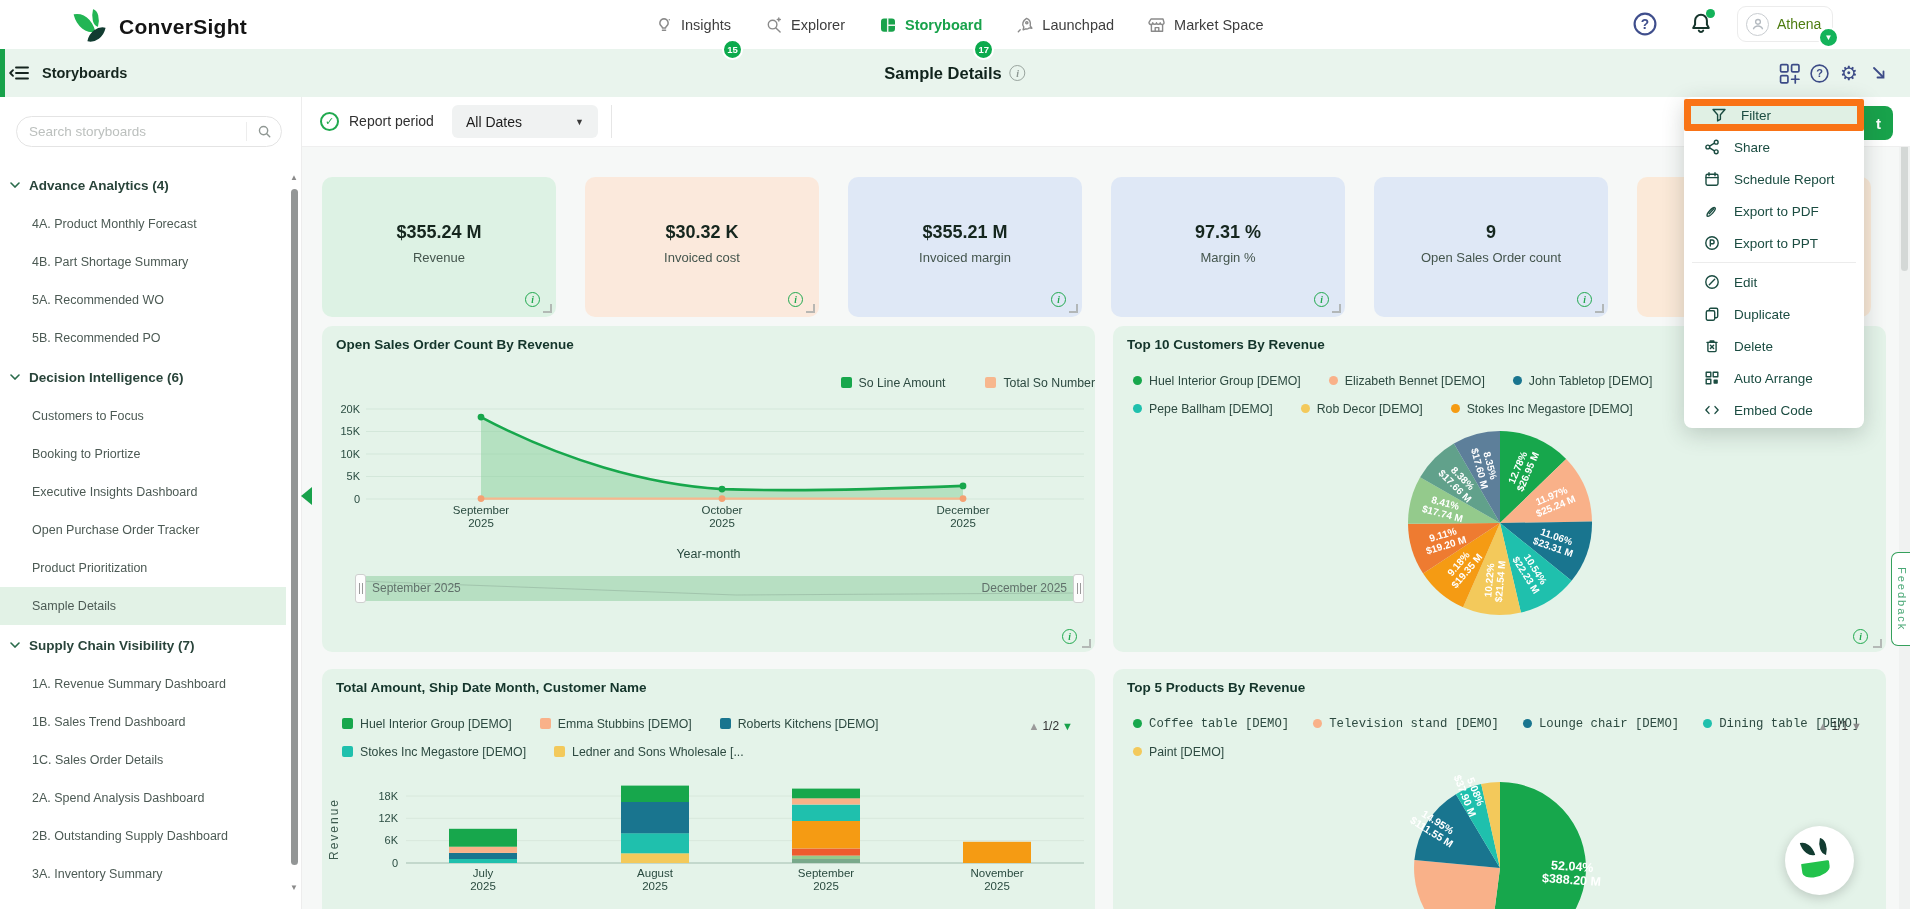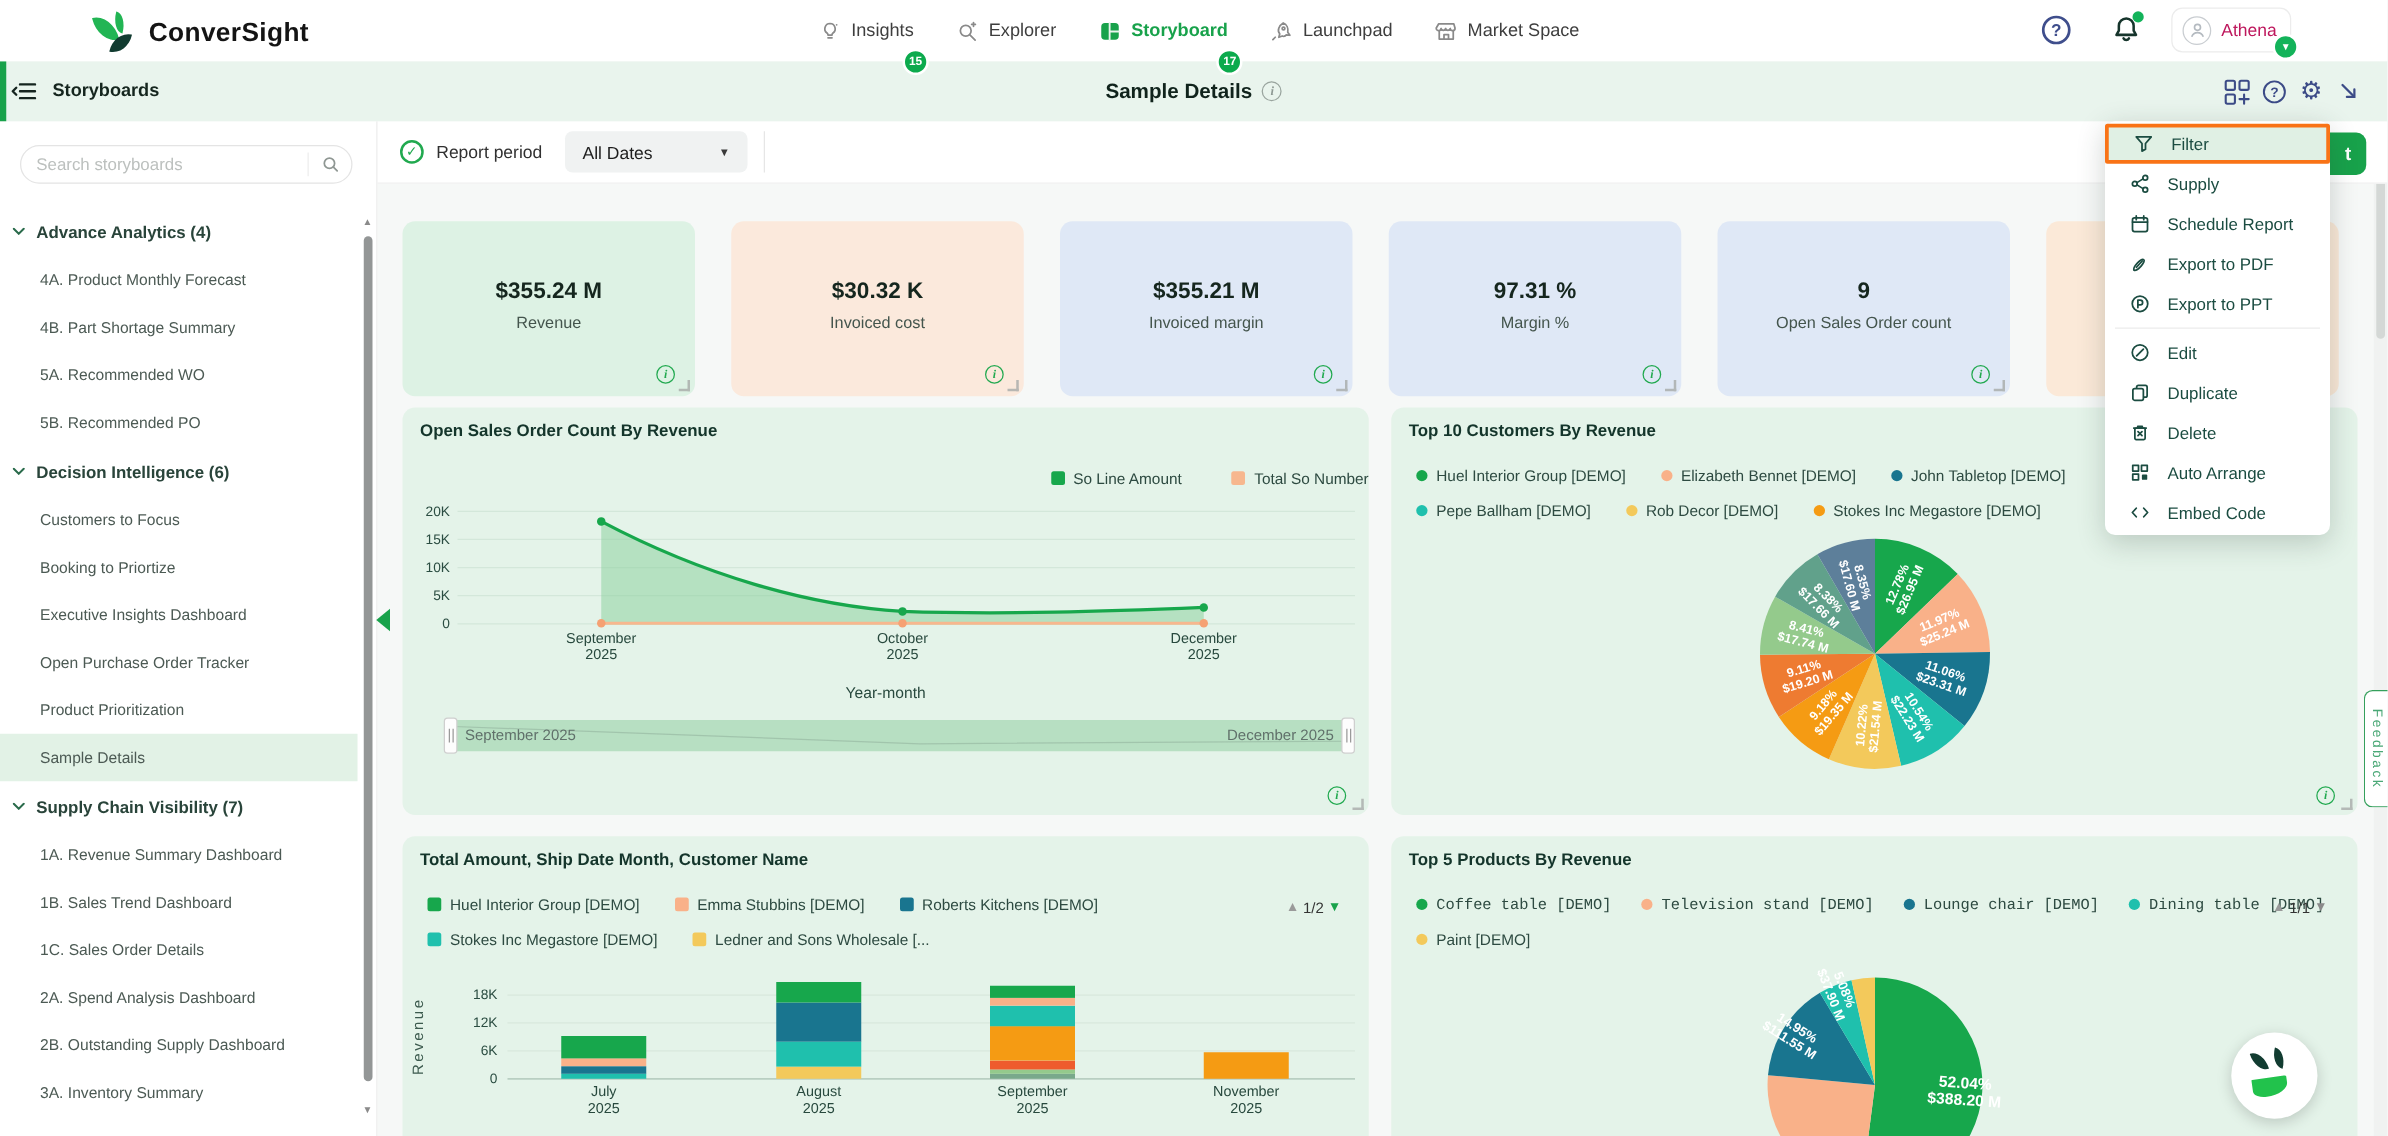--- a/index.html
+++ b/index.html
@@ -18,21 +18,21 @@
   .nav-item{display:flex;align-items:center;gap:8px;font-size:14.5px;color:#3e3e3e;font-weight:500;position:relative;cursor:pointer;}
   .nav-item svg{color:#8a8a8a;}
   .nav-item.active{color:#18a24b;font-weight:600;}
   .nav-badge{position:absolute;right:-12px;top:23px;min-width:13px;height:13px;padding:2px;border-radius:50%;
      background:#0caa4d;color:#fff;font-size:9.5px;font-weight:700;display:flex;align-items:center;justify-content:center;border:2px solid #fff;}
   #nav-help{position:absolute;left:1632px;top:11px;width:26px;height:26px;color:#3f4e8c;}
   #nav-bell{position:absolute;left:1688px;top:11px;width:26px;height:26px;color:#16352c;}
   #bell-dot{position:absolute;right:-1px;top:-2px;width:9px;height:9px;border-radius:50%;background:#13b35a;}
   #user-pill{position:absolute;left:1737px;top:6px;width:96px;height:36px;border:1px solid #ececec;border-radius:9px;
      display:flex;align-items:center;gap:8px;padding-left:8px;box-sizing:border-box;background:#fff;}
-  #user-pill .uname{font-size:14px;color:#be185d;}
+  #user-pill .uname{font-size:14px;color:#4d7c0f;}
   .avatar{width:23px;height:23px;border-radius:50%;border:1.4px solid #c9cdd1;color:#b4bac0;display:flex;align-items:center;justify-content:center;box-sizing:border-box;}
   .pill-chev{position:absolute;right:-7px;bottom:-7px;width:17px;height:17px;border-radius:50%;background:#13b35a;border:2px solid #fff;
      color:#fff;font-size:8px;display:flex;align-items:center;justify-content:center;}
   
   #secondary{position:absolute;left:0;top:49px;width:1910px;height:48px;background:#e9f4ed;z-index:4;}
   #sec-accent{position:absolute;left:0;top:0;width:5px;height:48px;background:#18a24b;}
   #sec-left{position:absolute;left:8px;top:0;height:48px;display:flex;align-items:center;gap:12px;}
   #sec-left .bc{font-size:14.5px;font-weight:700;color:#15251e;}
   #sec-title-wrap{position:absolute;left:50%;top:0;height:48px;transform:translateX(-50%);display:flex;align-items:center;gap:8px;}
   #sec-title{font-size:16.5px;font-weight:800;color:#10231c;}
@@ -101,21 +101,21 @@
   .bl{position:absolute;top:4.5px;font-size:12px;color:#60706a;}
   .bl.l{left:16px;} .bl.r{right:16px;}
   #xlabel-a{position:absolute;left:0;top:221px;width:100%;text-align:center;font-size:12.5px;color:#28493e;}
   .ylab-rot{font-size:12px;fill:#3c5a4e;letter-spacing:2px;}
   
   #ctx-menu{position:absolute;left:1684px;top:97px;width:180px;background:#fff;border-radius:8px;z-index:50;
      box-shadow:0 6px 22px rgba(40,60,50,.22);padding:2px 0;}
   .mi{height:32px;display:flex;align-items:center;gap:0;cursor:pointer;color:#1b4c41;box-sizing:border-box;}
   .mi .mi-ic{width:22px;margin-left:20px;display:flex;align-items:center;}
   .mi .mi-label{font-size:13.5px;font-weight:500;margin-left:8px;}
-  .mi.hl{background:#e0f0e4;border:3px solid #f97316;border-radius:2px;}
+  .mi.hl{background:#e0f0e4;border:7px solid #f97316;border-radius:2px;}
   .mi-div{height:1px;background:#ececec;margin:3px 8px;}
   
   #feedback-tab{position:absolute;left:1891px;top:552px;width:19px;height:92px;background:#fff;border:1px solid #35a05c;border-right:none;
      border-radius:7px 0 0 7px;display:flex;align-items:center;justify-content:center;z-index:40;cursor:pointer;}
   #feedback-tab span{writing-mode:vertical-rl;font-size:11px;color:#4aa876;letter-spacing:2px;}
   #float-btn{position:absolute;left:1785px;top:826px;width:69px;height:69px;border-radius:50%;background:#fff;z-index:40;cursor:pointer;
      box-shadow:0 3px 12px rgba(0,0,0,.18);}
   #float-btn .fl1{position:absolute;left:17px;top:15px;width:11px;height:16px;background:#123c31;border-radius:2% 100% 2% 100%;transform:rotate(-18deg);}
   #float-btn .fl2{position:absolute;left:33px;top:13px;width:10px;height:15px;background:#123c31;border-radius:2% 100% 2% 100%;transform:rotate(14deg);}
   #float-btn .fl3{position:absolute;left:17px;top:36px;width:28px;height:15px;background:#22c24c;border-radius:4% 10% 100% 60%;transform:rotate(-8deg);}
@@ -600,21 +600,21 @@
     </div>
     <div class="mi">
       <span class="mi-ic">
         <svg viewBox="0 0 16 16" width="16" height="16" fill="none" stroke="currentColor" stroke-width="1.4" stroke-linecap="round" stroke-linejoin="round">
           <circle cx="12.2" cy="3.2" r="1.9"></circle>
           <circle cx="3.8" cy="8" r="1.9"></circle>
           <circle cx="12.2" cy="12.8" r="1.9"></circle>
           <path d="M5.6 7.1l4.8-3M5.6 8.9l4.8 3"></path>
         </svg>
       </span>
-      <span class="mi-label">Supply</span>
+      <span class="mi-label">Share</span>
     </div>
     <div class="mi">
       <span class="mi-ic">
         <svg viewBox="0 0 16 16" width="16" height="16" fill="none" stroke="currentColor" stroke-width="1.4" stroke-linecap="round" stroke-linejoin="round">
           <rect x="2" y="3.2" width="12" height="11" rx="1.6"></rect>
           <path d="M2 6.6h12M5 1.7v3M11 1.7v3"></path>
         </svg>
       </span>
       <span class="mi-label">Schedule Report</span>
     </div>

